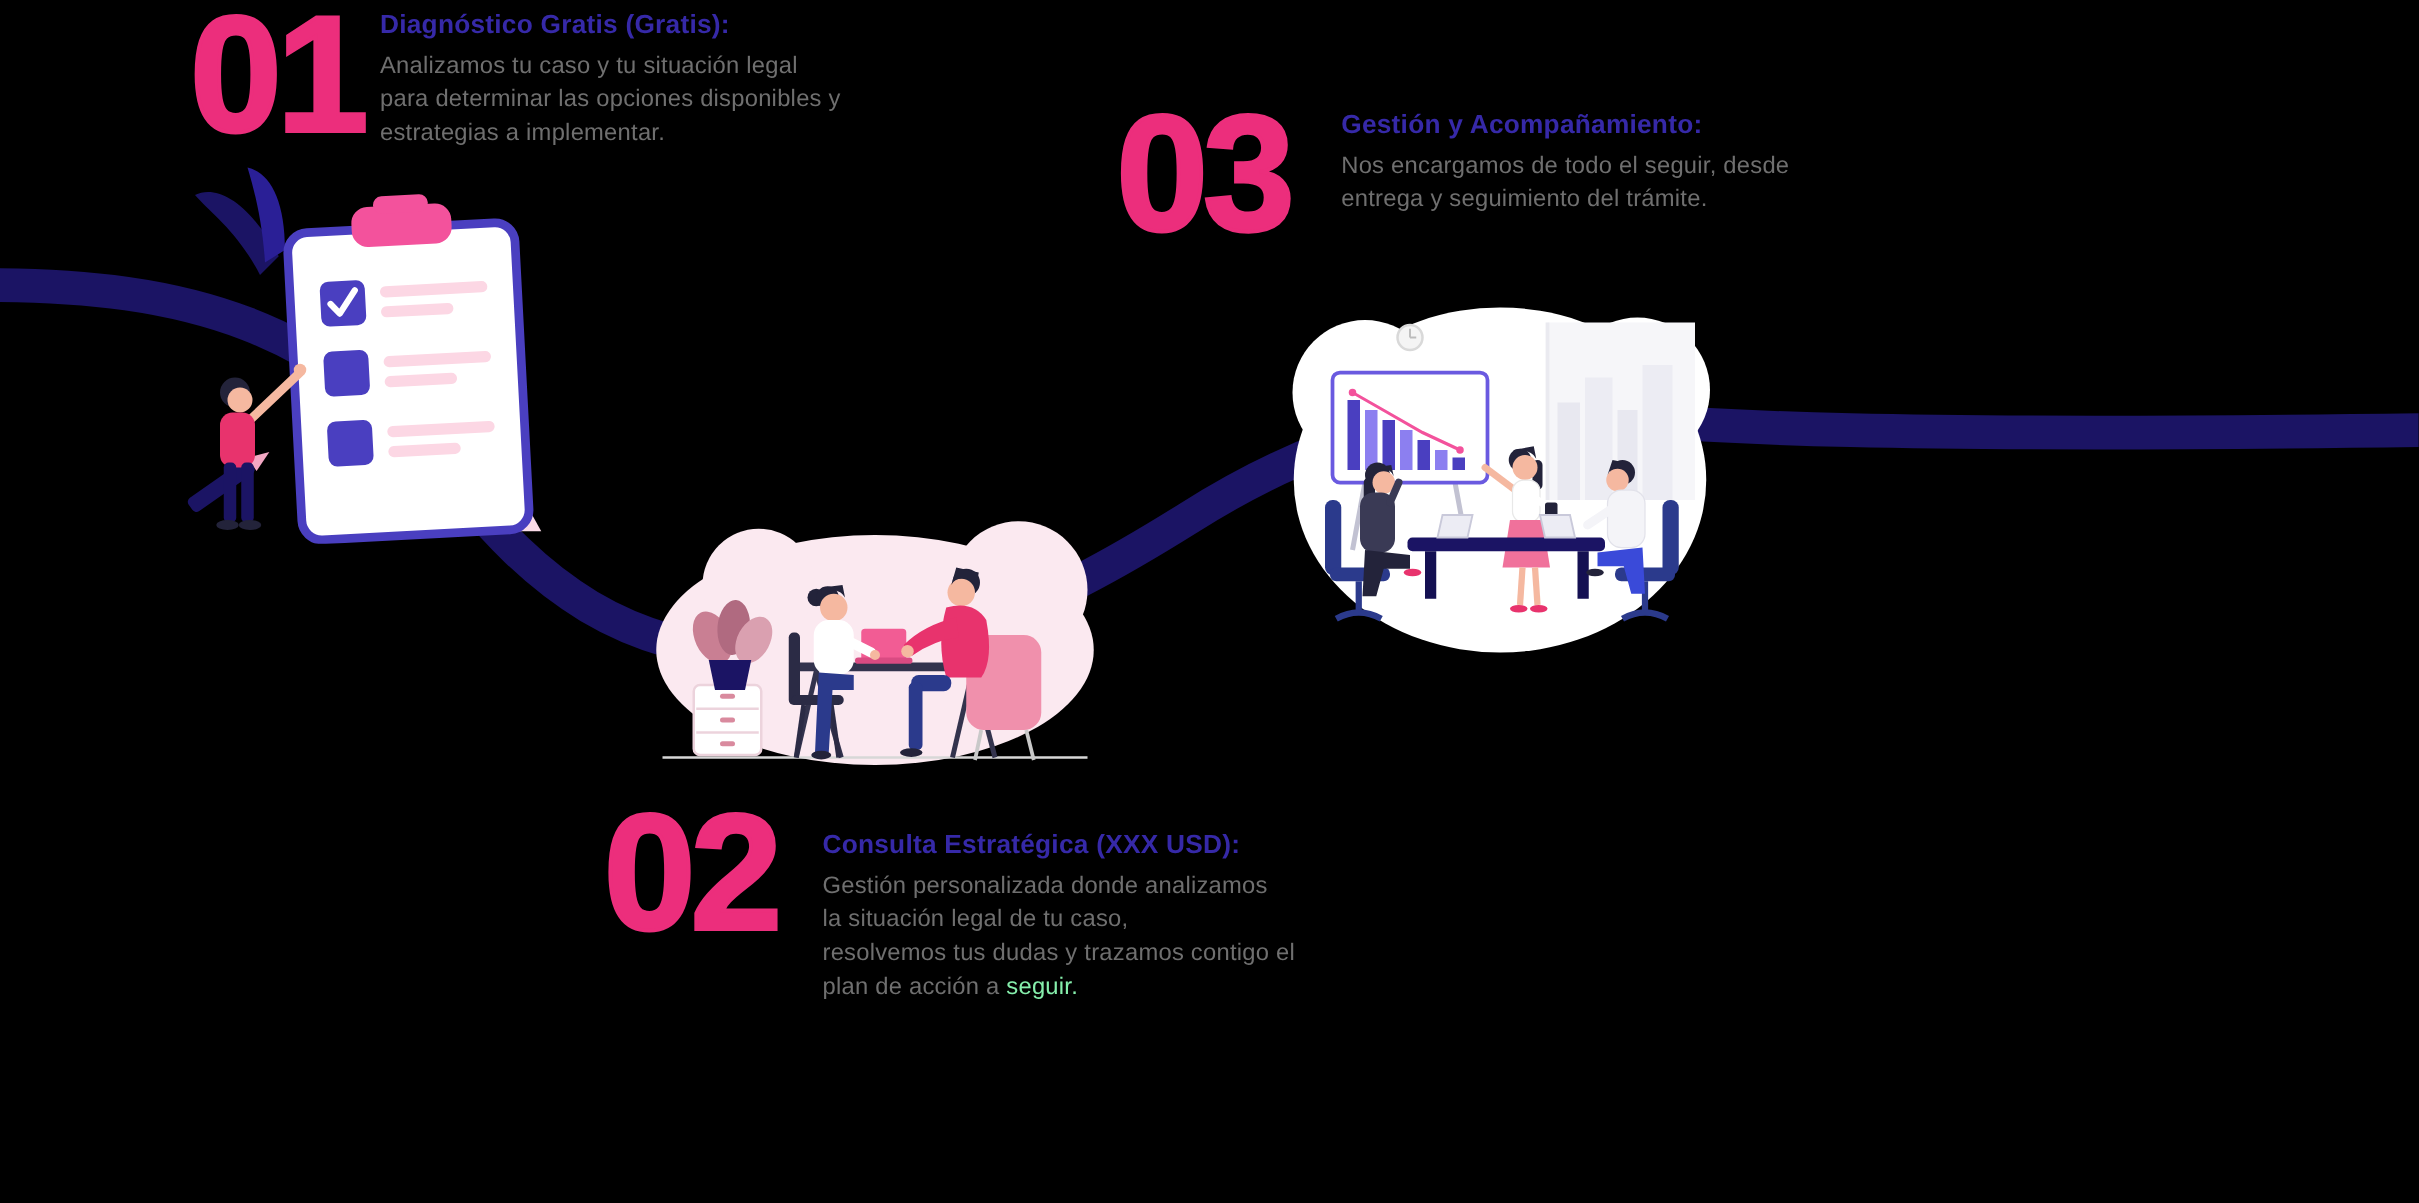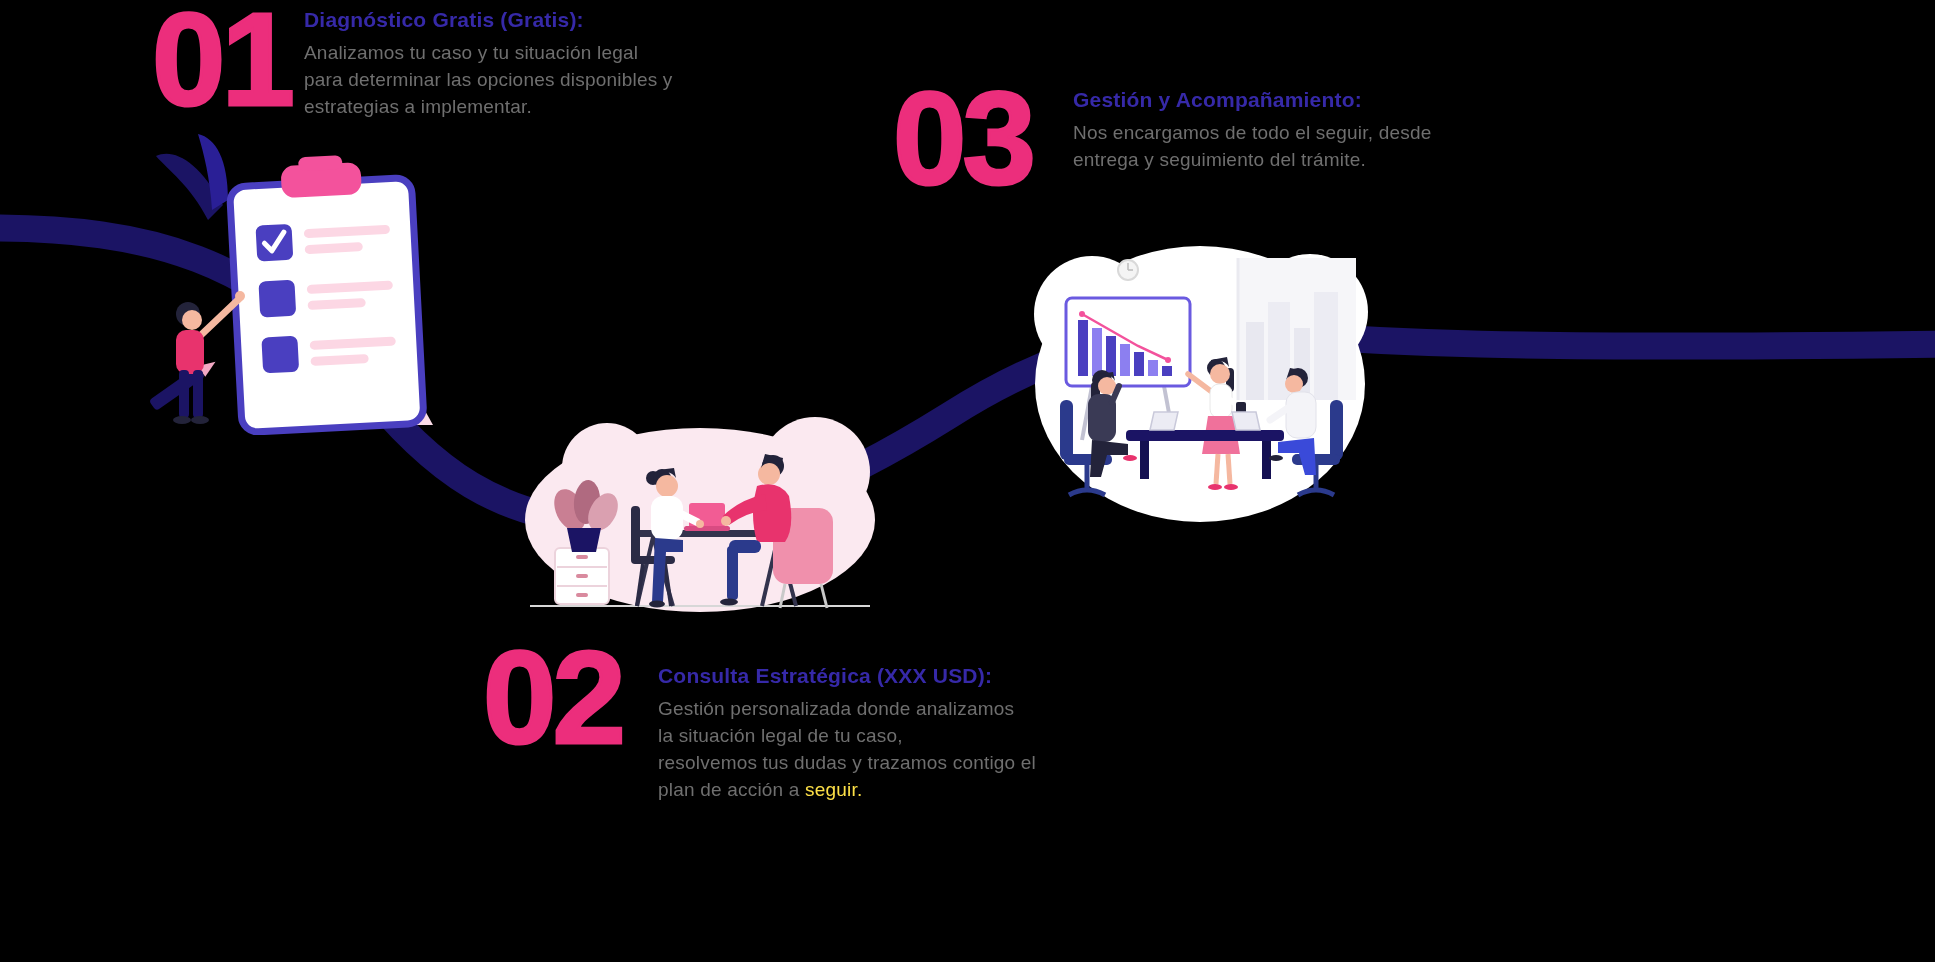--- a/index.html
+++ b/index.html
@@ -10,21 +10,21 @@
   .wave-svg{position:absolute;left:0;top:0;z-index:1;}
   .illus{position:absolute;z-index:2;}
   .step-number{
     position:absolute;z-index:3;font-weight:bold;color:#EC2E7C;
     font-size:132px;line-height:.88;letter-spacing:-4px;
     -webkit-text-stroke:3px #EC2E7C;
   }
   .step-text{position:absolute;z-index:3;}
   .step-title{font-size:21px;font-weight:bold;color:#3629A8;margin:0 0 7px 0;letter-spacing:.2px;}
   .step-line{font-size:19px;font-weight:normal;color:#6F6F6F;line-height:27px;letter-spacing:.2px;}
-  .accent{color:#fde047;}
+  .accent{color:#86efac;}
   #num1{left:152px;top:2px;}
   #txt1{left:304px;top:8px;width:480px;}
   #num3{left:893px;top:81px;}
   #txt3{left:1073px;top:88px;width:450px;}
   #num2{left:483px;top:640px;}
   #txt2{left:658px;top:664px;width:470px;}
   #illus1{left:128px;top:130px;width:315px;height:305px;}
   #illus2{left:515px;top:410px;width:370px;height:208px;}
   #illus3{left:1030px;top:232px;width:340px;height:295px;}
 </style>

